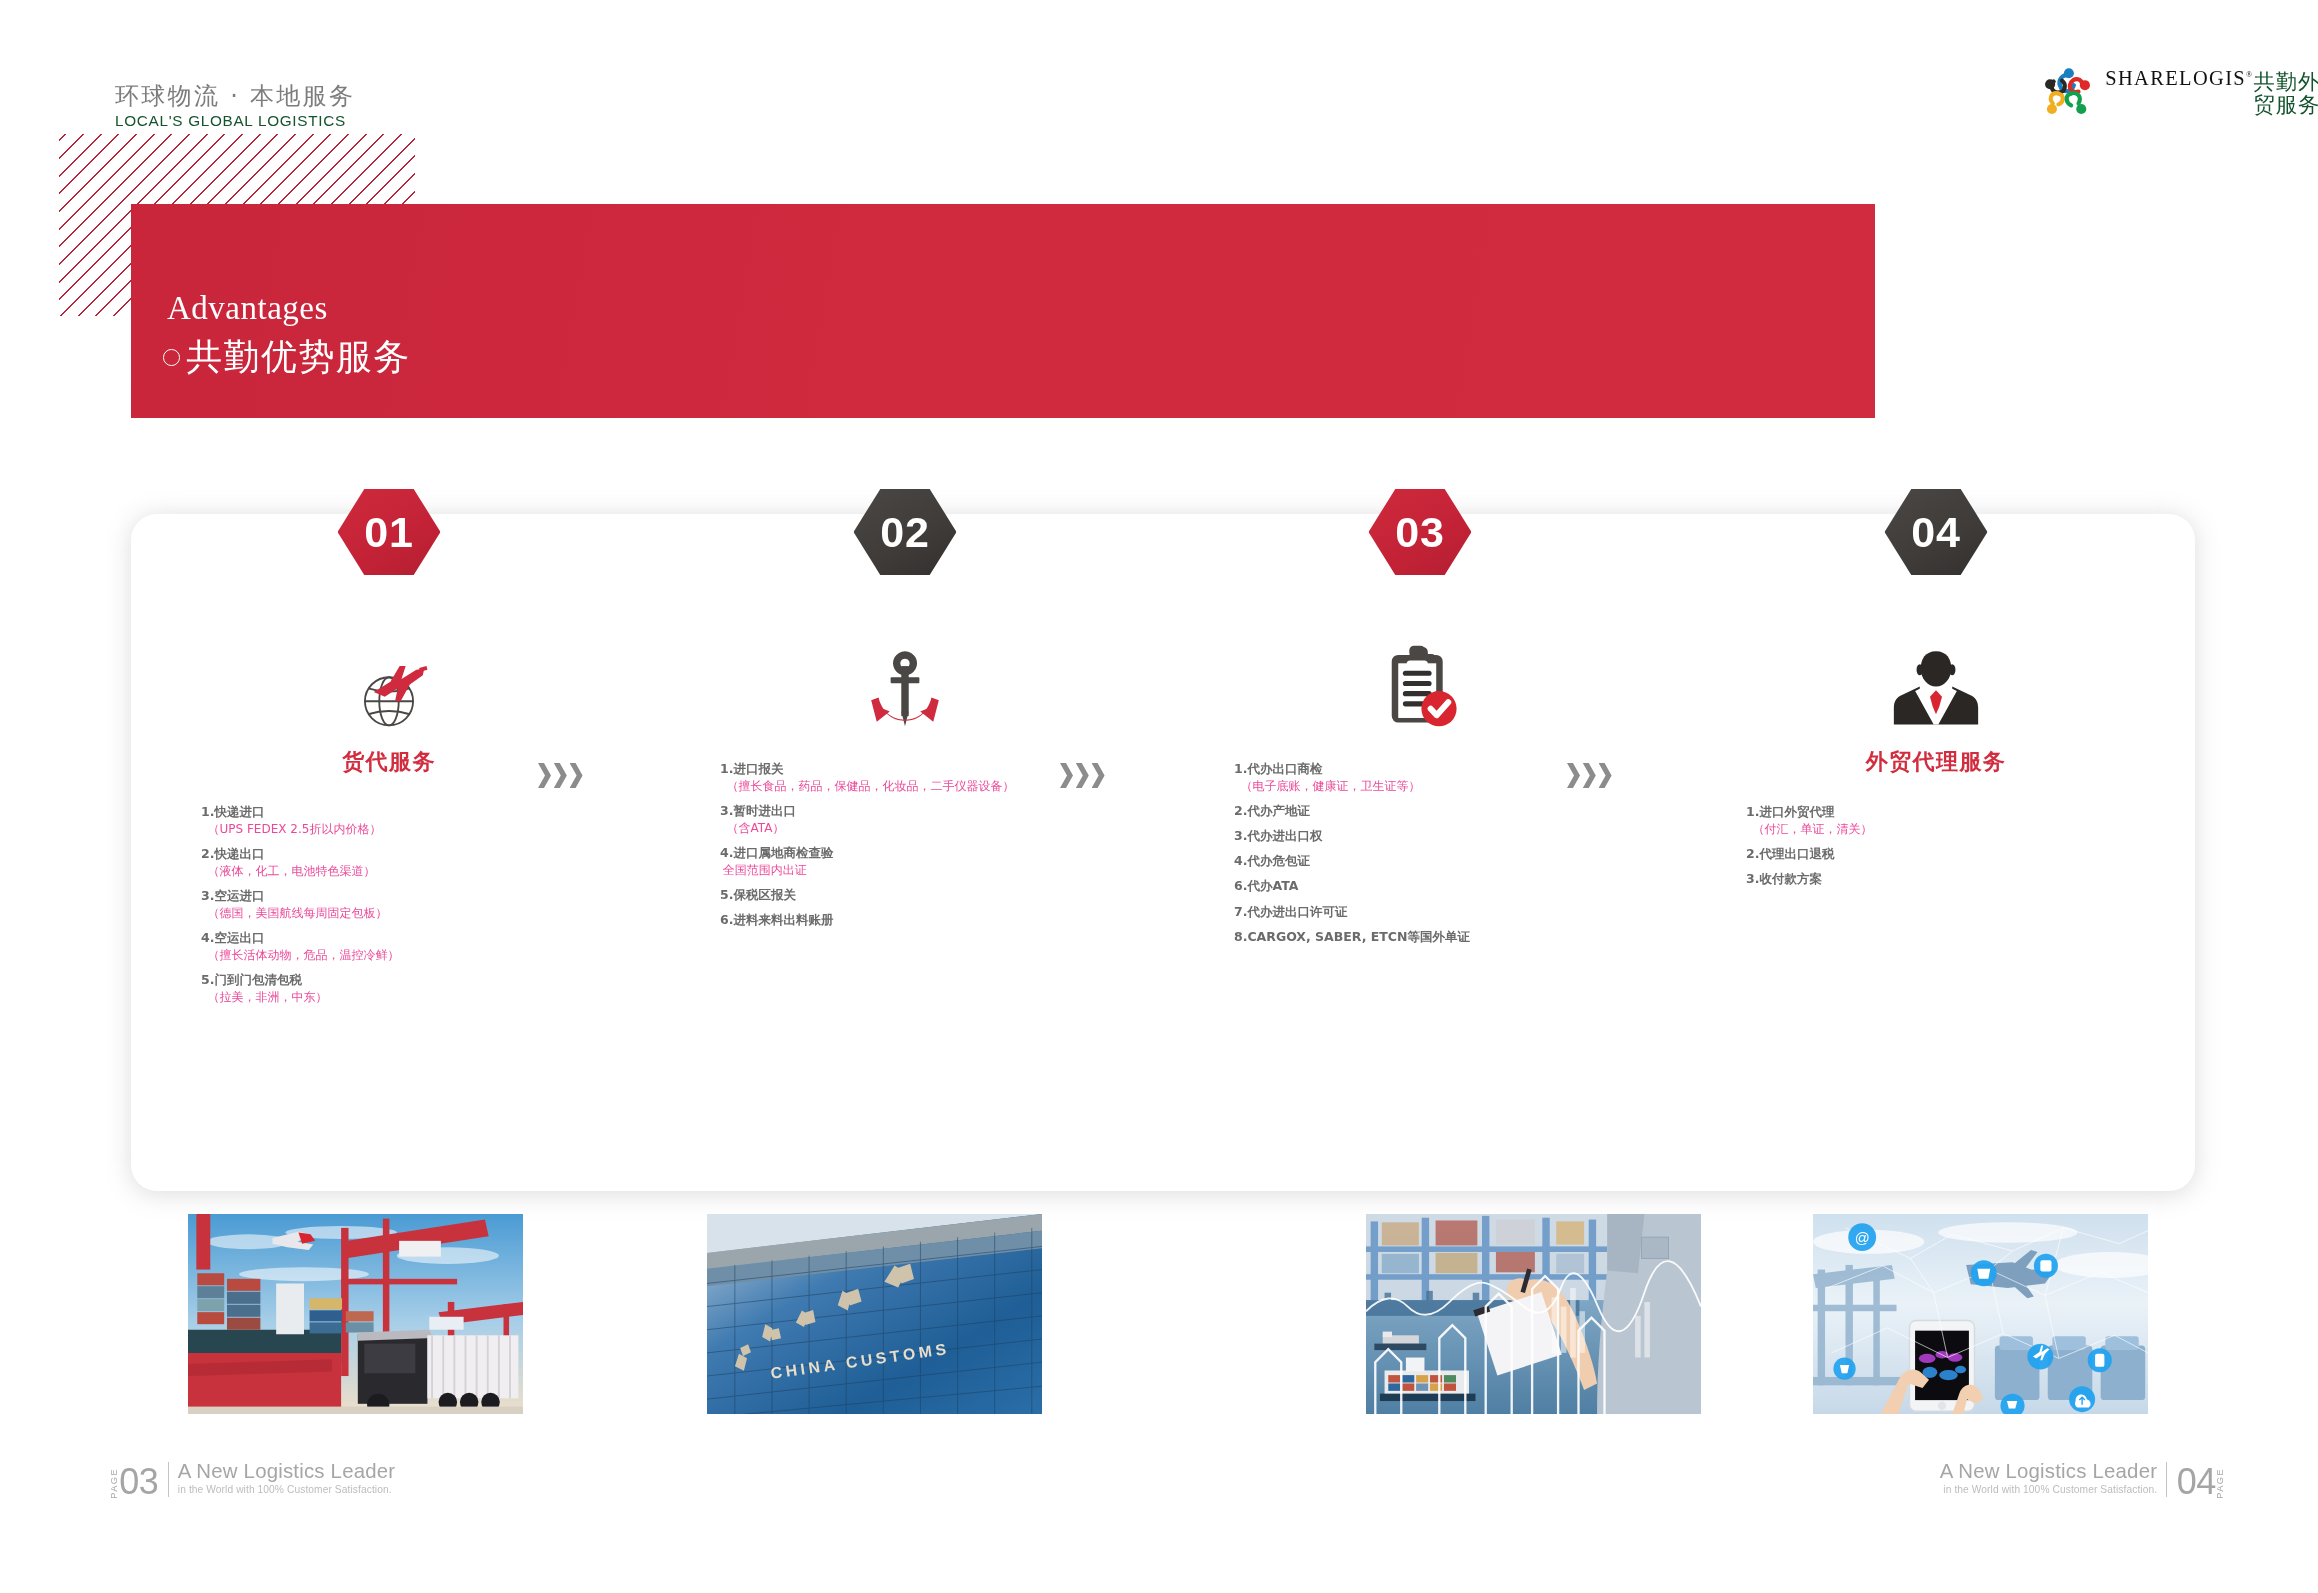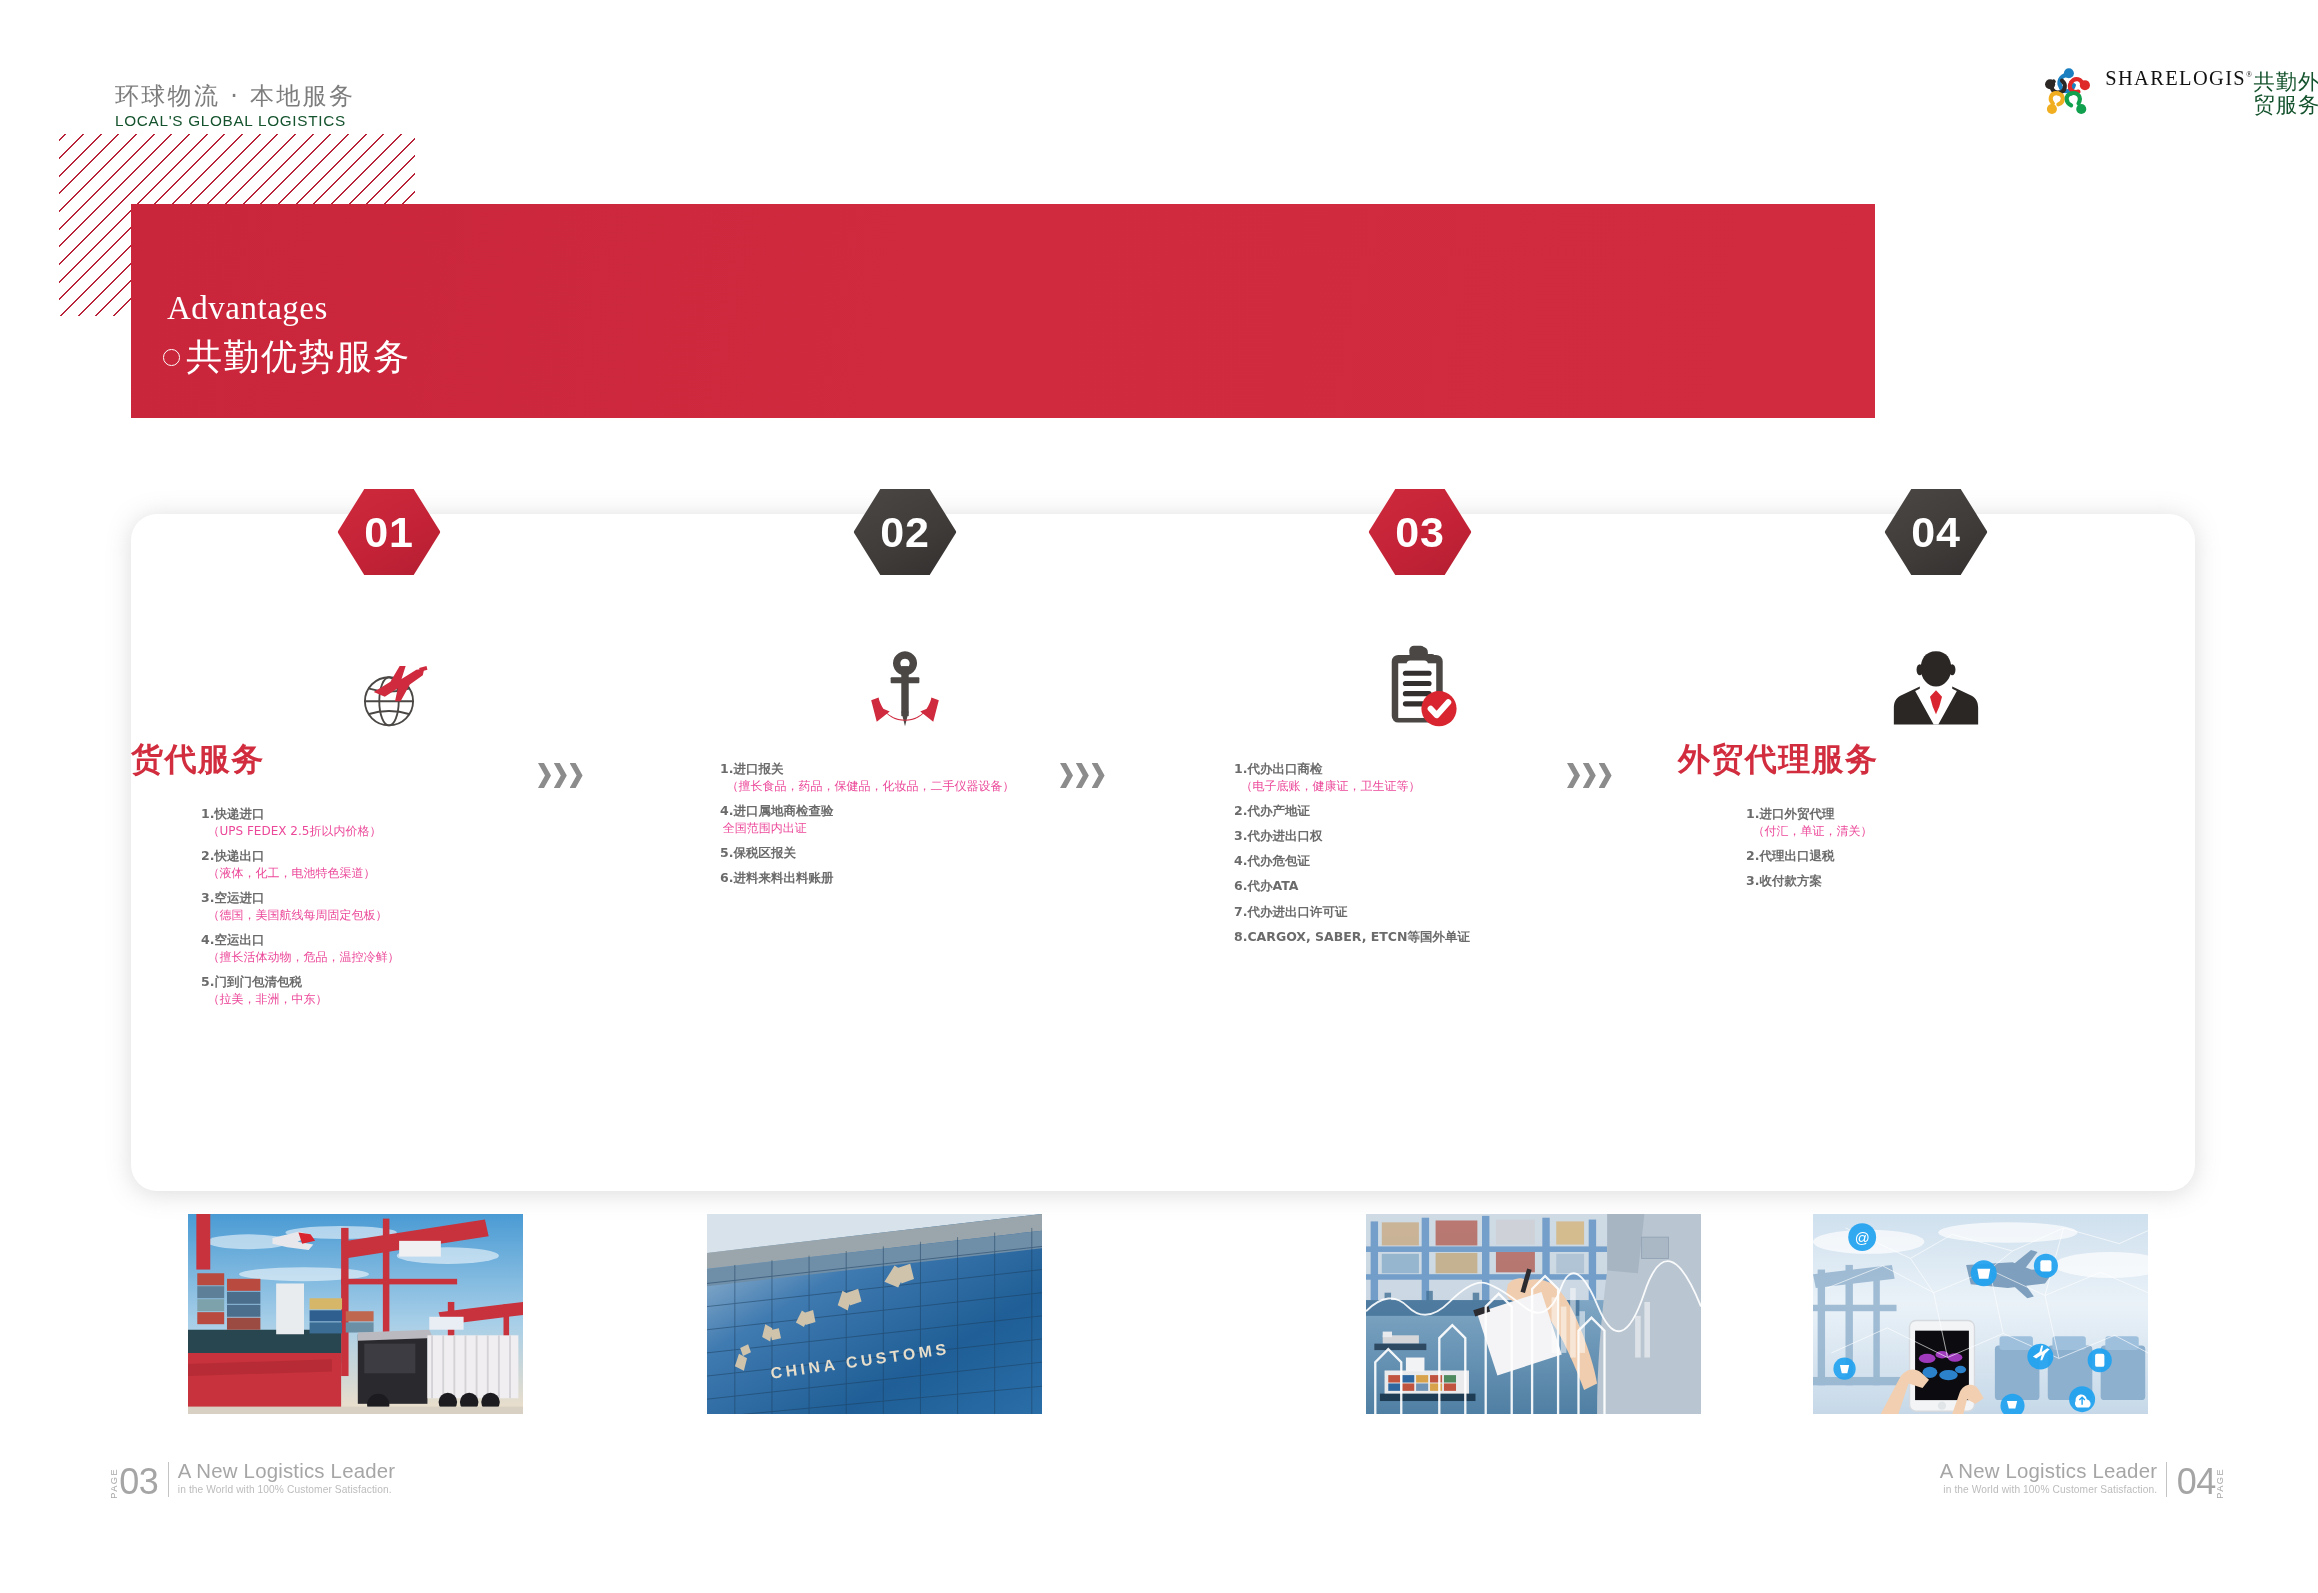--- a/index.html
+++ b/index.html
@@ -96,23 +96,23 @@
   .hex.red  { background:linear-gradient(150deg,#cf2a3e 0%,#c32236 60%,#b31e31 100%); }
   .hex.dark { background:linear-gradient(150deg,#4a4745 0%,#3e3b39 60%,#332f2e 100%); }
   .hex .num {
     font-family:"Liberation Sans","DejaVu Sans",sans-serif;
     font-size:43px; font-weight:bold; color:#ffffff; letter-spacing:0.9px; line-height:1;
   }
 
   .icon-slot { height:97px; display:flex; align-items:flex-end; justify-content:center; margin-top:37px; }
 
   .col-title {
-    margin-top:13px;
+    text-align:center; margin-top:21px;
     font-family:"DejaVu Sans","Liberation Sans",sans-serif;
-    font-size:32px; font-weight:bold; color:#d22d3f; letter-spacing:1.4px; line-height:1;
+    font-size:22px; font-weight:bold; color:#d22d3f; letter-spacing:1.4px; line-height:1;
   }
 
   .bullets { margin-top:31px; padding-left:0px; }
   .b-item { margin-bottom:8.3px; }
   .b-main {
     font-family:"DejaVu Sans","Liberation Sans",sans-serif;
     font-size:12.5px; font-weight:bold; color:#6b6b6b; line-height:1.35; white-space:nowrap;
   }
   .b-sub {
     font-family:"DejaVu Sans","Liberation Sans",sans-serif;
@@ -285,20 +285,24 @@
         </g>
         <g fill="#cf2a3e">
           <path d="M95 168 C66 168 44 148 38 120 L22 126 L34 172 L62 150 L48 144 C56 160 74 170 95 170 C116 170 134 160 142 144 L128 150 L156 172 L168 126 L152 120 C146 148 124 168 95 168 Z"></path>
         </g>
       </svg>
     </div>
     <div class="bullets">
       <div class="b-item">
         <div class="b-main">1.进口报关</div>
         <div class="b-sub">（擅长食品，药品，保健品，化妆品，二手仪器设备）</div>
+      </div>
+      <div class="b-item">
+        <div class="b-main">3.暂时进出口</div>
+        <div class="b-sub">（含ATA）</div>
       </div>
       <div class="b-item">
         <div class="b-main">4.进口属地商检查验</div>
         <div class="b-sub nopad">全国范围内出证</div>
       </div>
       <div class="b-item">
         <div class="b-main">5.保税区报关</div>
       </div>
       <div class="b-item">
         <div class="b-main">6.进料来料出料账册</div>

